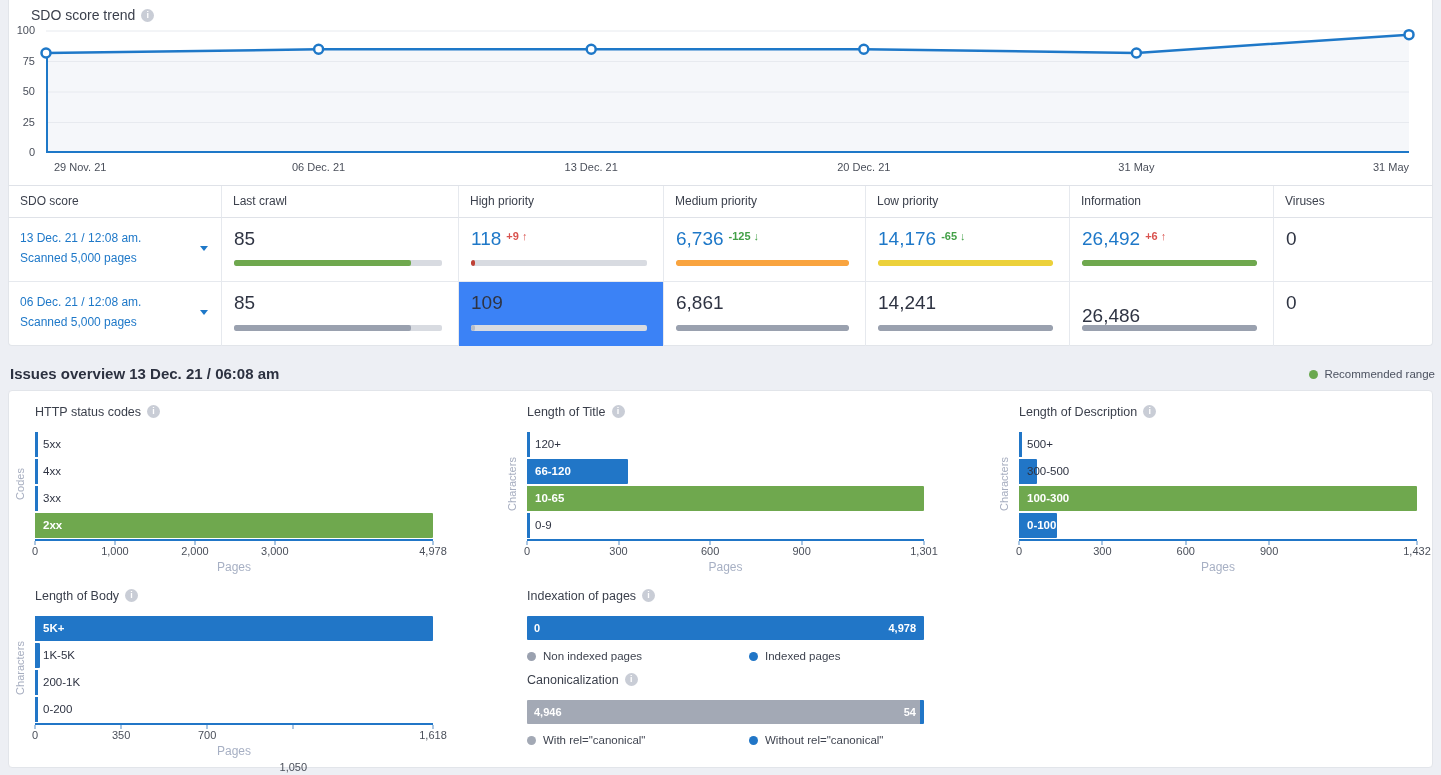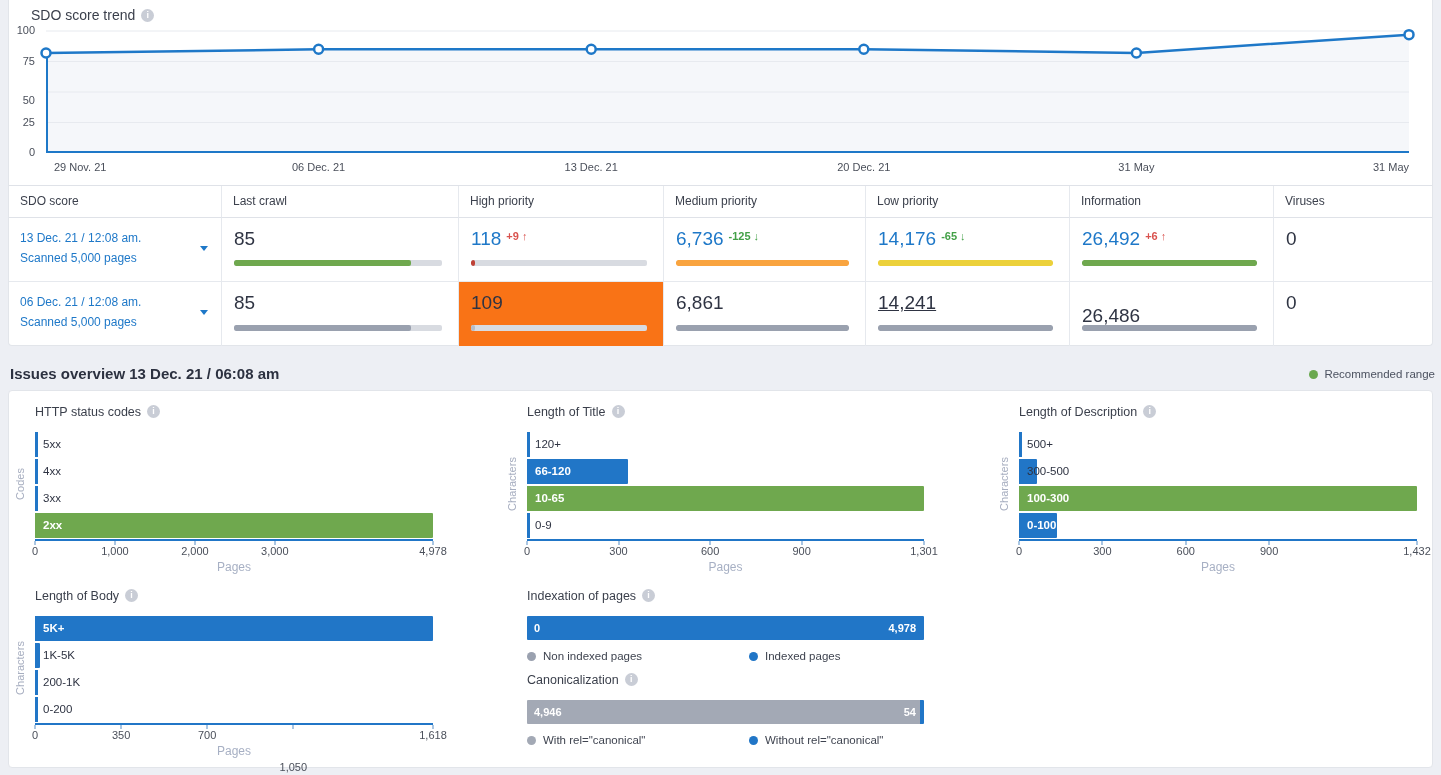--- a/index.html
+++ b/index.html
@@ -26,21 +26,21 @@
 
   
   #crawl-table { position: absolute; left: 0; top: 185px; width: 1423px; height: 160px;
                  display: grid; grid-template-columns: 212px 237px 205px 202px 204px 204px 1fr;
                  grid-template-rows: 32px 64px 64px; border-top: 1px solid #dfe2e8; }
   .hcell { font-size: 12px; color: #3c414d; line-height: 31px; padding-left: 11px; border-bottom: 1px solid #dfe2e8; }
   .cell { position: relative; border-left: 1px solid #e6e9ee; }
   .cell.c0, .hcell.c0 { border-left: none; }
   .cell.r0 { border-bottom: 1px solid #e6e9ee; }
   .hcell + .hcell { border-left: 1px solid #e6e9ee; }
-  .cell.hl { background: #f97316; padding-left: 32px; }
+  .cell.hl { background: #3b82f6; padding-left: 32px; }
   .crawl-line { position: absolute; left: 11px; font-size: 12px; color: #1e78c8; white-space: nowrap; }
   .caret { position: absolute; right: 13px; top: 28px; width: 0; height: 0; border-left: 4px solid transparent; border-right: 4px solid transparent; border-top: 5px solid #1e78c8; }
   .val { position: absolute; left: 12px; top: 10px; font-size: 19px; white-space: nowrap; }
   .delta { font-size: 11px; font-weight: bold; vertical-align: 5px; margin-left: 5px; letter-spacing: 0; }
   .tbar { position: absolute; left: 12px; right: 16px; bottom: 15px; height: 6px; background: #d8dbe1; border-radius: 2px; overflow: hidden; }
   .tbar i { display: block; height: 100%; border-radius: 2px; }
 
   
   #issues-title { position: absolute; left: 10px; top: 365px; font-size: 15px; font-weight: 700; color: #2c3140; }
   #range-legend { position: absolute; right: 6px; top: 368px; display: flex; align-items: center; gap: 6px; font-size: 11.5px; color: #4c5260; }
@@ -81,21 +81,21 @@
     <div id="watermark">
       <svg width="44" height="32" viewBox="0 0 44 32">
         <path d="M0,32 L13,10 L20,19 L30,0 L44,32 Z" fill="currentColor"></path>
         <path d="M6,22 L13,14 L19,21 L27,9" fill="none" stroke="#fff" stroke-width="2.5" opacity="0.6"></path>
       </svg>
       <span class="wm-text">SERPSTAT</span>
     </div>
     <div id="trend-yticks">
         <div class="yt" style="top: -7px;">100</div>
         <div class="yt" style="top: 23.5px;">75</div>
-        <div class="yt" style="top: 63px;">50</div>
+        <div class="yt" style="top: 54px;">50</div>
         <div class="yt" style="top: 84.5px;">25</div>
         <div class="yt" style="top: 115px;">0</div>
       </div>
     <div id="trend-plot">
         <svg width="1363" height="122">
           <path d="M0,122 L0,21.960000000000008 L272.6,18.299999999999997 L545.2,18.299999999999997 L817.8,18.299999999999997 L1090.4,21.960000000000008 L1363,3.6599999999999966 L1363,122 Z" fill="#f5f7fa"></path>
           <line x1="0" y1="0" x2="1363" y2="0" stroke="#e7eaef" stroke-width="1"></line>
           <line x1="0" y1="30.5" x2="1363" y2="30.5" stroke="#e7eaef" stroke-width="1"></line>
           <line x1="0" y1="61" x2="1363" y2="61" stroke="#e7eaef" stroke-width="1"></line>
           <line x1="0" y1="91.5" x2="1363" y2="91.5" stroke="#e7eaef" stroke-width="1"></line>
@@ -181,21 +181,21 @@
             <i style="width: 2.4%; background: rgb(182, 188, 199);"></i>
           </div>
         </div>
         <div class="cell c3 r1">
           <span class="val" style="color: rgb(47, 52, 67);">6,861</span>
           <div class="tbar" style="background: transparent;">
             <i style="width: 100%; background: rgb(154, 161, 175);"></i>
           </div>
         </div>
         <div class="cell c4 r1">
-          <span class="val" style="color: rgb(47, 52, 67); text-decoration: underline;">14,241</span>
+          <span class="val" style="color: rgb(47, 52, 67);">14,241</span>
           <div class="tbar" style="background: transparent;">
             <i style="width: 100%; background: rgb(154, 161, 175);"></i>
           </div>
         </div>
         <div class="cell c5 r1">
           <span class="val" style="color: rgb(47, 52, 67); margin-top: 13px;">26,486</span>
           <div class="tbar" style="background: transparent;">
             <i style="width: 100%; background: rgb(154, 161, 175);"></i>
           </div>
         </div>

